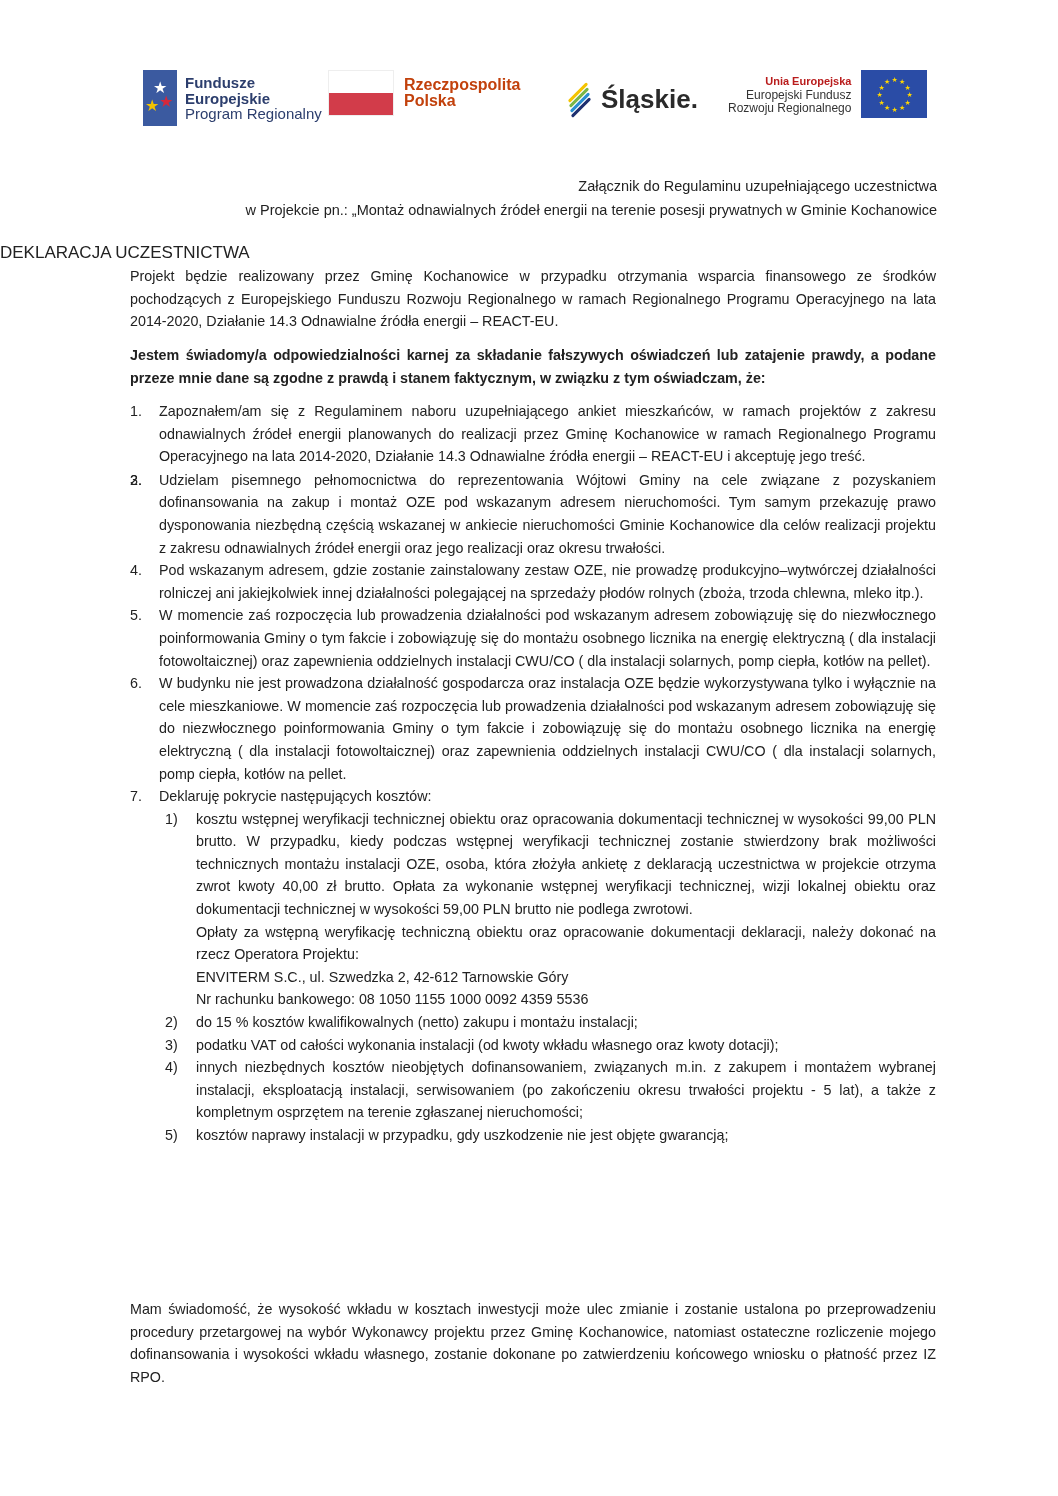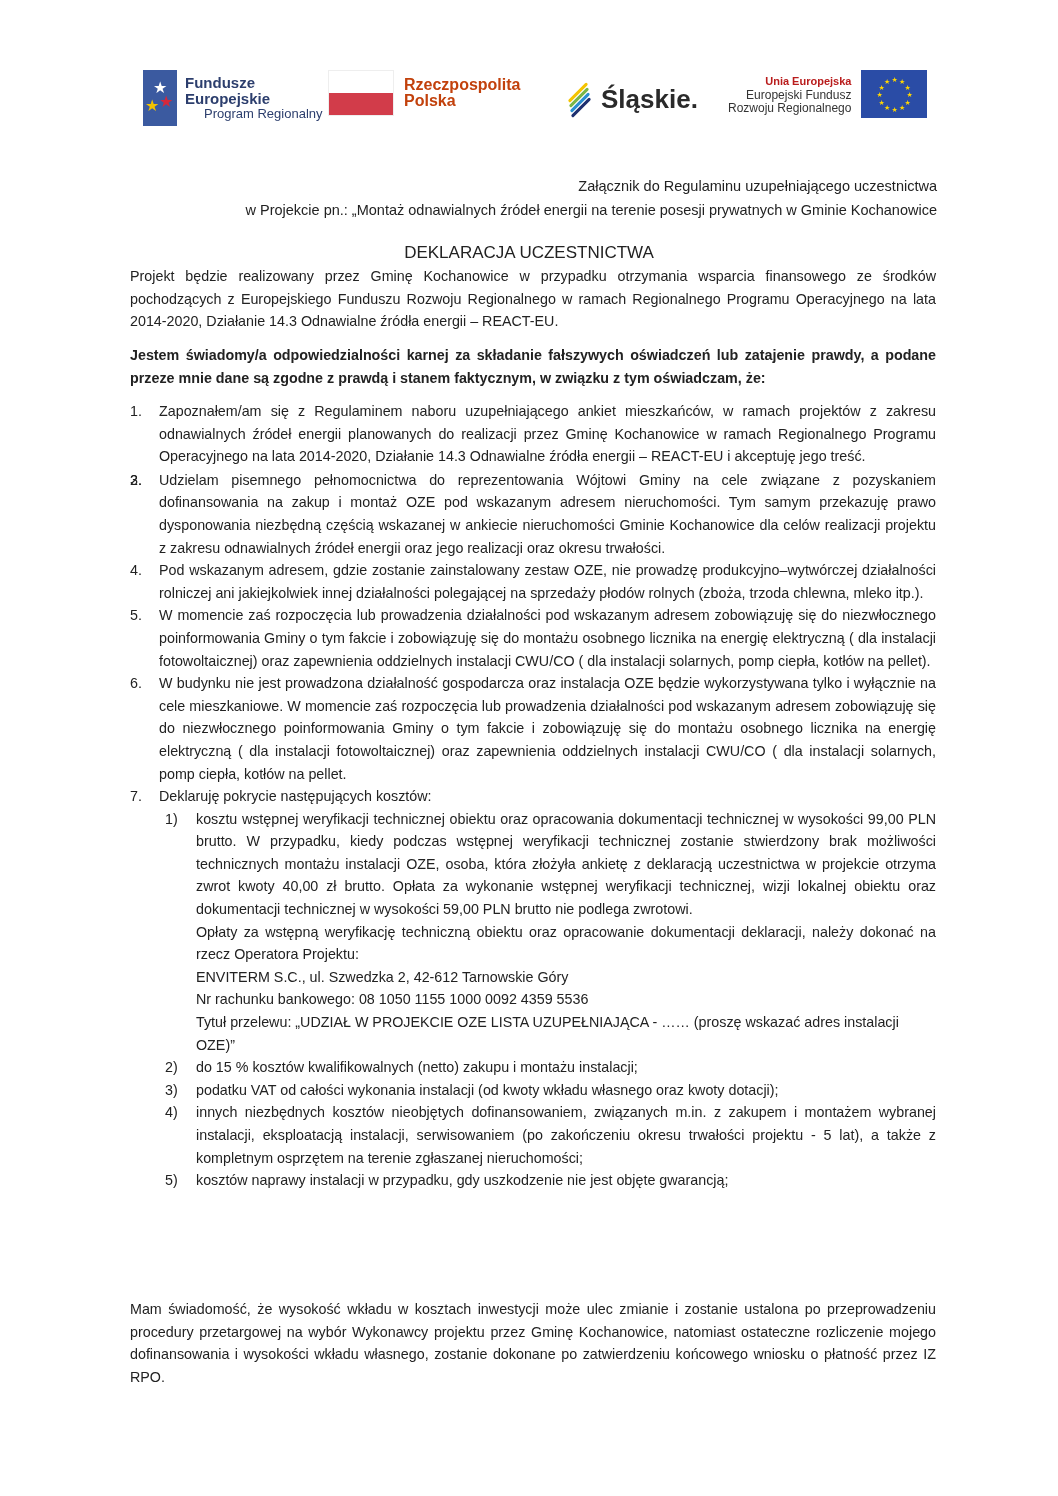--- a/index.html
+++ b/index.html
@@ -6,39 +6,39 @@
   body { width: 1058px; height: 1496px; position: relative; overflow: hidden;
          font-family: "Liberation Sans", sans-serif; color: #1f1f1f; }
   .logos { position: absolute; top: 70px; left: 143px; width: 790px; height: 64px; }
   .logo { position: absolute; top: 0; display: flex; align-items: center; }
   .fe { left: 0; }
   .fe-mark { width: 34px; height: 56px; background: #3b5aa0; position: relative; margin-right: 8px; }
   .fe-mark .s1 { position: absolute; left: 10px; top: 10px; color: #fff; font-size: 16px; line-height: 16px; }
   .fe-mark .s2 { position: absolute; left: 2px; top: 28px; color: #f2c300; font-size: 16px; line-height: 16px; }
   .fe-mark .s3 { position: absolute; left: 16px; top: 24px; color: #d6283a; font-size: 16px; line-height: 16px; }
   .fe-text .t1, .fe-text .t2 { font-size: 15px; font-weight: bold; color: #2c3e6d; line-height: 16px; }
-  .fe-text .t3 { font-size: 13px; color: #2c3e6d; line-height: 14px; margin-left: 19px; }
+  .fe-text .t3 { font-size: 15px; color: #2c3e6d; line-height: 14px; }
   .pl { left: 185px; }
   .pl-flag { width: 64px; height: 44px; margin-right: 10px; border: 1px solid #eee; }
   .pl-flag .w { height: 50%; background: #fff; }
   .pl-flag .r { height: 50%; background: #d23c4a; }
   .pl-text { font-size: 16px; font-weight: bold; color: #c2410c; line-height: 16px; }
   .sl { left: 420px; top: 14px; align-items: flex-end; }
   .sl-mark { width: 30px; height: 30px; margin-right: 8px; position: relative; }
   .sl-mark span { position: absolute; width: 26px; height: 3px; transform: rotate(-45deg); border-radius: 2px; }
   .sl-text { font-size: 26px; color: #2a2a2a; font-weight: bold; }
   .eu { left: 585px; }
   .eu-text { text-align: right; margin-right: 10px; }
   .eu-text .t1 { font-size: 11px; font-weight: bold; color: #b91c1c; line-height: 16px; }
   .eu-text .t2 { font-size: 12px; color: #333; line-height: 13px; }
   .eu-flag { width: 66px; height: 48px; background: #2a4ca6; position: relative; }
   .eu-flag .star { position: absolute; color: #ffd600; font-size: 7px; line-height: 7px; }
 
   .annex { position: absolute; right: 121px; top: 146px; text-align: right; font-size: 14.5px; line-height: 24px; color: #222; margin-top: 28px; }
-  .title { position: absolute; top: 243px; left: 0; width: 1058px; text-align: center; font-size: 17px; color: #222; }
+  .title { position: absolute; top: 243px; left: 0; width: 1058px; text-align: left; font-size: 17px; color: #222; }
   .body { position: absolute; left: 130px; width: 806px; font-size: 14.3px; line-height: 22.6px; text-align: justify; color: #222; }
   .p1 { top: 265px; }
   .p2 { top: 344px; font-weight: bold; }
   .list { top: 400px; }
   .item { position: relative; padding-left: 29px; margin-bottom: 0; }
   .item .num { position: absolute; left: 0; top: 0; }
   .sub { position: relative; padding-left: 37px; }
   .sub .num { position: absolute; left: 6px; top: 0; }
   .final { top: 1298px; }
 </style>
@@ -118,21 +118,20 @@
   <div class="item"><span class="num">5.</span><span>W momencie zaś rozpoczęcia lub prowadzenia działalności pod wskazanym adresem zobowiązuję się do niezwłocznego poinformowania Gminy o tym fakcie i zobowiązuję się do montażu osobnego licznika na energię elektryczną ( dla instalacji fotowoltaicznej) oraz zapewnienia oddzielnych instalacji CWU/CO ( dla instalacji solarnych, pomp ciepła, kotłów na pellet).</span></div>
   <div class="item"><span class="num">6.</span><span>W budynku nie jest prowadzona działalność gospodarcza oraz instalacja OZE będzie wykorzystywana tylko i wyłącznie na cele mieszkaniowe. W momencie zaś rozpoczęcia lub prowadzenia działalności pod wskazanym adresem zobowiązuję się do niezwłocznego poinformowania Gminy o tym fakcie i zobowiązuję się do montażu osobnego licznika na energię elektryczną ( dla instalacji fotowoltaicznej) oraz zapewnienia oddzielnych instalacji CWU/CO ( dla instalacji solarnych, pomp ciepła, kotłów na pellet.</span></div>
   <div class="item"><span class="num">7.</span><span>Deklaruję pokrycie następujących kosztów:</span>
     <div>
       <div class="sub">
         <span class="num">1)</span>
         <div>kosztu wstępnej weryfikacji technicznej obiektu oraz opracowania dokumentacji technicznej w wysokości 99,00 PLN brutto. W przypadku, kiedy podczas wstępnej weryfikacji technicznej zostanie stwierdzony brak możliwości technicznych montażu instalacji OZE, osoba, która złożyła ankietę z deklaracją uczestnictwa w projekcie otrzyma zwrot kwoty 40,00 zł brutto. Opłata za wykonanie wstępnej weryfikacji technicznej, wizji lokalnej obiektu oraz dokumentacji technicznej w wysokości 59,00 PLN brutto nie podlega zwrotowi.</div>
         <div>Opłaty za wstępną weryfikację techniczną obiektu oraz opracowanie dokumentacji deklaracji, należy dokonać na rzecz Operatora Projektu:</div>
         <div>ENVITERM S.C., ul. Szwedzka 2, 42-612 Tarnowskie Góry</div>
         <div>Nr rachunku bankowego: 08 1050 1155 1000 0092 4359 5536</div>
-        <div style="text-align:left;">Tytuł przelewu: „UDZIAŁ W PROJEKCIE OZE LISTA UZUPEŁNIAJĄCA - …… (proszę wskazać adres instalacji OZE)”</div>
       </div>
       <div class="sub"><span class="num">2)</span><span>do 15 % kosztów kwalifikowalnych (netto) zakupu i montażu instalacji;</span></div>
       <div class="sub"><span class="num">3)</span><span>podatku VAT od całości wykonania instalacji (od kwoty wkładu własnego oraz kwoty dotacji);</span></div>
       <div class="sub"><span class="num">4)</span><span>innych niezbędnych kosztów nieobjętych dofinansowaniem, związanych m.in. z zakupem i montażem wybranej instalacji, eksploatacją instalacji, serwisowaniem (po zakończeniu okresu trwałości projektu - 5 lat), a także z kompletnym osprzętem na terenie zgłaszanej nieruchomości;</span></div>
       <div class="sub"><span class="num">5)</span><span>kosztów naprawy instalacji w przypadku, gdy uszkodzenie nie jest objęte gwarancją;</span></div>
     </div>
   </div>
 </div>
 
 <div class="body final">Mam świadomość, że wysokość wkładu w kosztach inwestycji może ulec zmianie i zostanie ustalona po przeprowadzeniu procedury przetargowej na wybór Wykonawcy projektu przez Gminę Kochanowice, natomiast ostateczne rozliczenie mojego dofinansowania i wysokości wkładu własnego, zostanie dokonane po zatwierdzeniu końcowego wniosku o płatność przez IZ RPO.</div>

